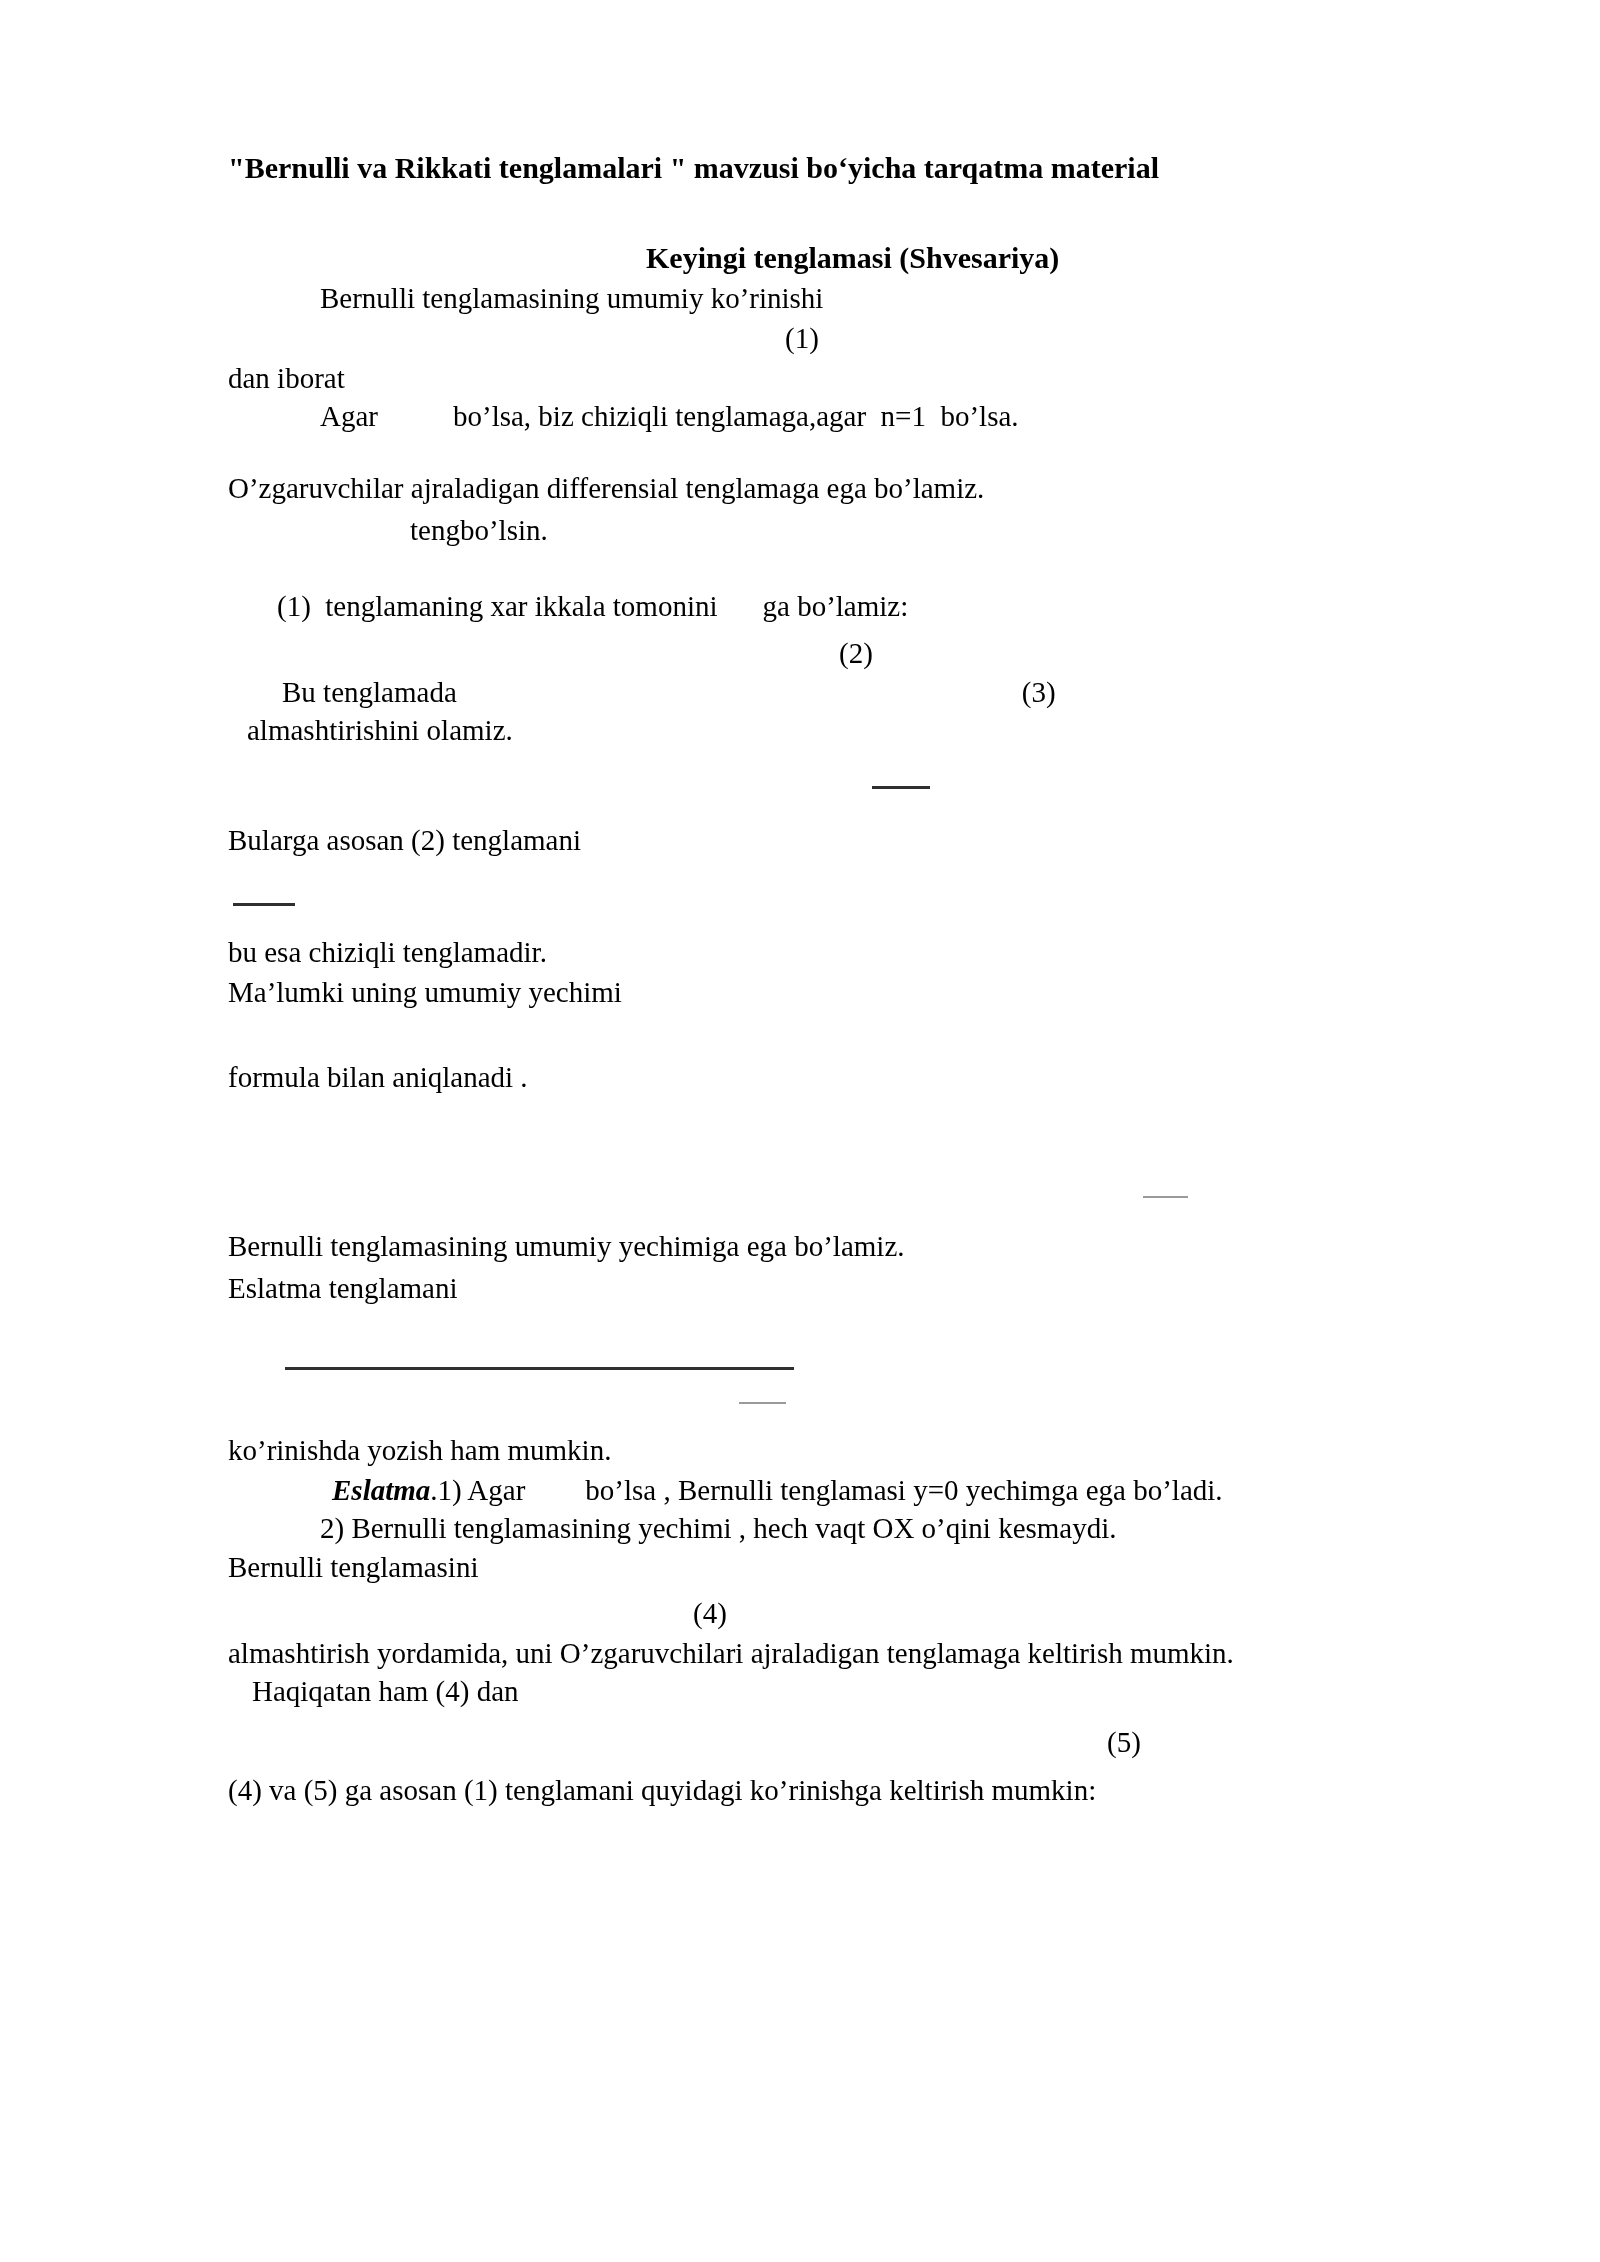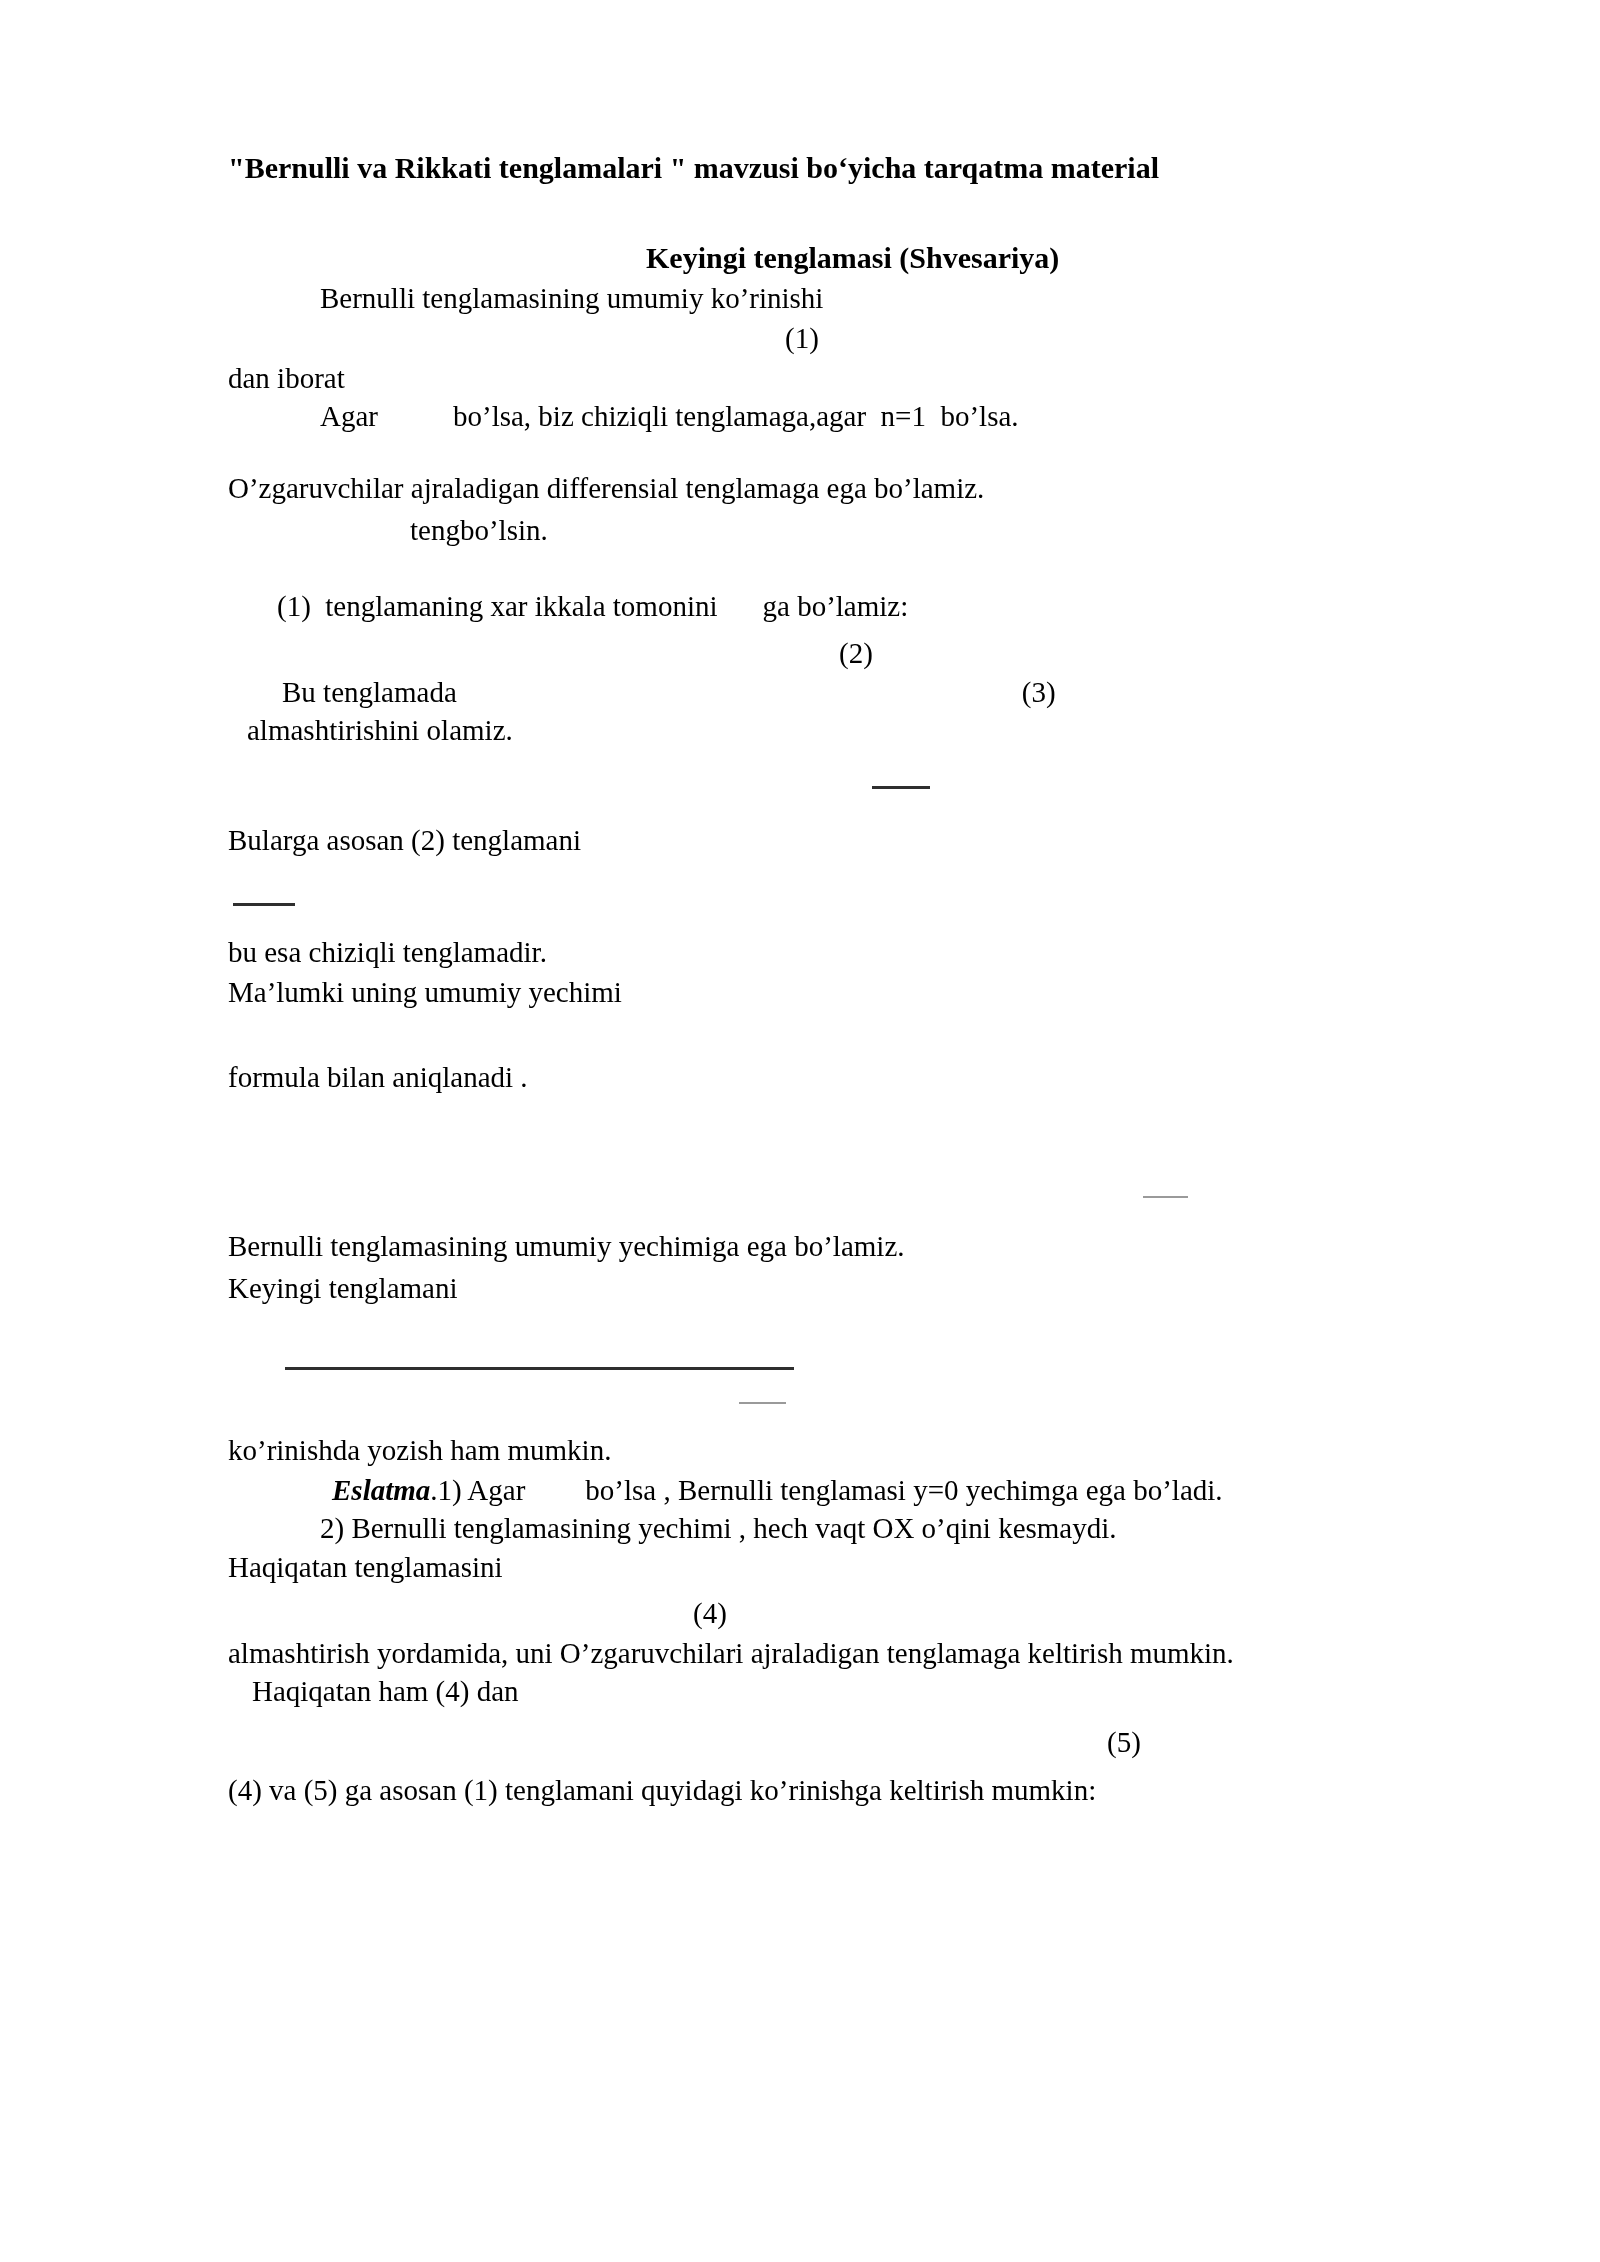--- a/index.html
+++ b/index.html
@@ -109,33 +109,33 @@
 
   <div class="ln t-malumki">Ma’lumki uning umumiy yechimi</div>
 
   <div class="ln t-formula">formula bilan aniqlanadi .</div>
 
 
   <div class="rule rule-light hr3"></div>
 
   <div class="ln t-yechimiga">Bernulli tenglamasining umumiy yechimiga ega bo’lamiz.</div>
 
-  <div class="ln t-keyingi">Keyingi tenglamani</div>
+  <div class="ln t-keyingi">Eslatma tenglamani</div>
 
   <div class="rule rule-dark hr4"></div>
 
   <div class="rule rule-light hr5"></div>
 
   <div class="ln t-korinishda">ko’rinishda yozish ham mumkin.</div>
 
   <div class="ln t-eslatma"><span class="boldital">Eslatma</span><span>.1) Agar</span><span class="gap g60"></span><span>bo’lsa , Bernulli tenglamasi y=0 yechimga ega bo’ladi.</span></div>
 
   <div class="ln t-eslatma2">2) Bernulli tenglamasining yechimi , hech vaqt OX o’qini kesmaydi.</div>
 
-  <div class="ln t-bernullit">Haqiqatan tenglamasini</div>
+  <div class="ln t-bernullit">Bernulli tenglamasini</div>
 
   <div class="ln t-eq4">(4)</div>
 
   <div class="ln t-almyord">almashtirish yordamida, uni O’zgaruvchilari ajraladigan tenglamaga keltirish mumkin.</div>
 
   <div class="ln t-haqiqatan">Haqiqatan ham (4) dan</div>
 
   <div class="ln t-eq5">(5)</div>
 
   <div class="ln t-asosan">(4) va (5) ga asosan (1) tenglamani quyidagi ko’rinishga keltirish mumkin:</div>

